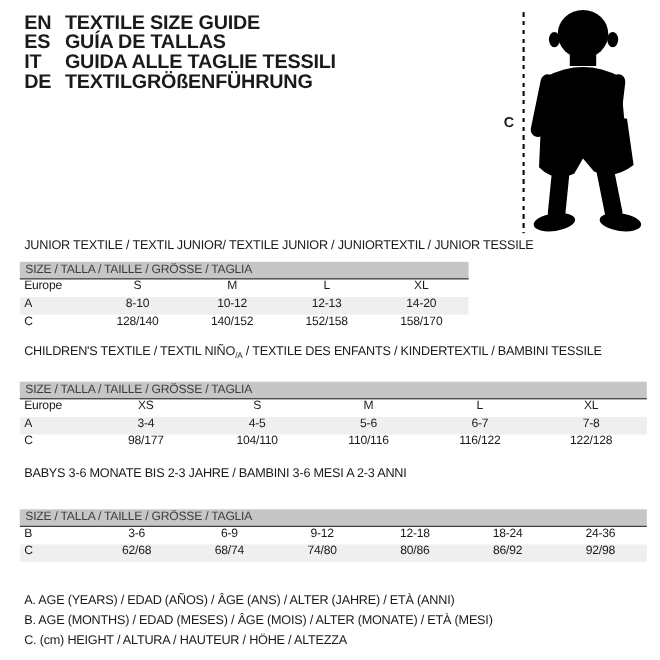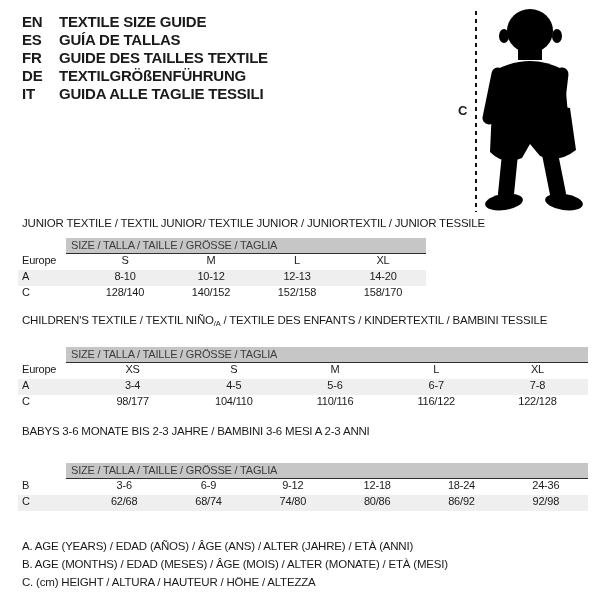--- a/index.html
+++ b/index.html
@@ -4,41 +4,40 @@
 <style>
   html,body{margin:0;padding:0;}
   body{
     width:600px;height:600px;position:relative;overflow:hidden;
     background:#ffffff;color:#1a1a1a;
     font-family:"Liberation Sans","DejaVu Sans",sans-serif;
     letter-spacing:-0.2px;
   }
   
   .lang-block{position:absolute;top:13px;left:22px;}
-  .lang-row{display:flex;height:18px;align-items:flex-start;font-weight:bold;font-size:15px;}
+  .lang-row{display:flex;height:18px;align-items:flex-end;font-weight:bold;font-size:18px;}
   .lang-code{width:37px;}
   
   .figure{position:absolute;top:8px;left:458px;width:140px;height:210px;}
   .measure-label{position:absolute;left:0;top:95px;font-weight:bold;font-size:13px;}
   .measure-line{
     position:absolute;left:17px;top:3px;width:2px;height:201px;
     background:repeating-linear-gradient(180deg,#111 0 4px,transparent 4px 8px);
   }
   .figure svg{position:absolute;left:24px;top:0;}
   
   .sec-title{position:absolute;left:22px;font-weight:normal;font-size:11.5px;white-space:nowrap;}
   .sec-title .line{display:block;line-height:16px;}
   .subA{font-size:7.5px;vertical-align:-2px;}
   
   .size-table{position:absolute;left:18px;}
   .size-bar{
     background:#c6c6c6;color:#3d3d3b;font-size:11px;
     height:14.5px;line-height:14.5px;padding-left:5px;
     border-bottom:1.5px solid #2e2e2e;
-    margin-left:48px;
   }
   .trow{display:flex;height:16px;font-size:11px;}
   .trow.shaded{background:#efefef;}
   .tlabel{width:60px;padding-left:4px;}
   .tcell{flex:1;text-align:center;}
   
   .footnotes{position:absolute;top:537px;left:22px;font-weight:normal;font-size:11.5px;}
   .footnotes div{line-height:18px;white-space:nowrap;}
 </style>
 </head>
@@ -47,30 +46,26 @@
 <div class="lang-block">
   <div class="lang-row">
     <span class="lang-code">EN</span>
     <span class="lang-label">TEXTILE SIZE GUIDE</span>
   </div>
   <div class="lang-row">
     <span class="lang-code">ES</span>
     <span class="lang-label">GUÍA DE TALLAS</span>
   </div>
   <div class="lang-row">
-    <span class="lang-code">FR</span>
-    <span class="lang-label">GUIDE DES TAILLES TEXTILE</span>
+    <span class="lang-code">IT</span>
+    <span class="lang-label">GUIDA ALLE TAGLIE TESSILI</span>
   </div>
   <div class="lang-row">
     <span class="lang-code">DE</span>
     <span class="lang-label">TEXTILGRÖßENFÜHRUNG</span>
-  </div>
-  <div class="lang-row">
-    <span class="lang-code">IT</span>
-    <span class="lang-label">GUIDA ALLE TAGLIE TESSILI</span>
   </div>
 </div>
 
 <div class="figure">
   <span class="measure-label">C</span>
   <div class="measure-line"></div>
   <svg width="114" height="210" viewBox="0 0 114 210">
     <g fill="#000000" stroke="none">
       <ellipse cx="48" cy="23" rx="23" ry="22"></ellipse>
       <ellipse cx="22" cy="28" rx="5" ry="7"></ellipse>

